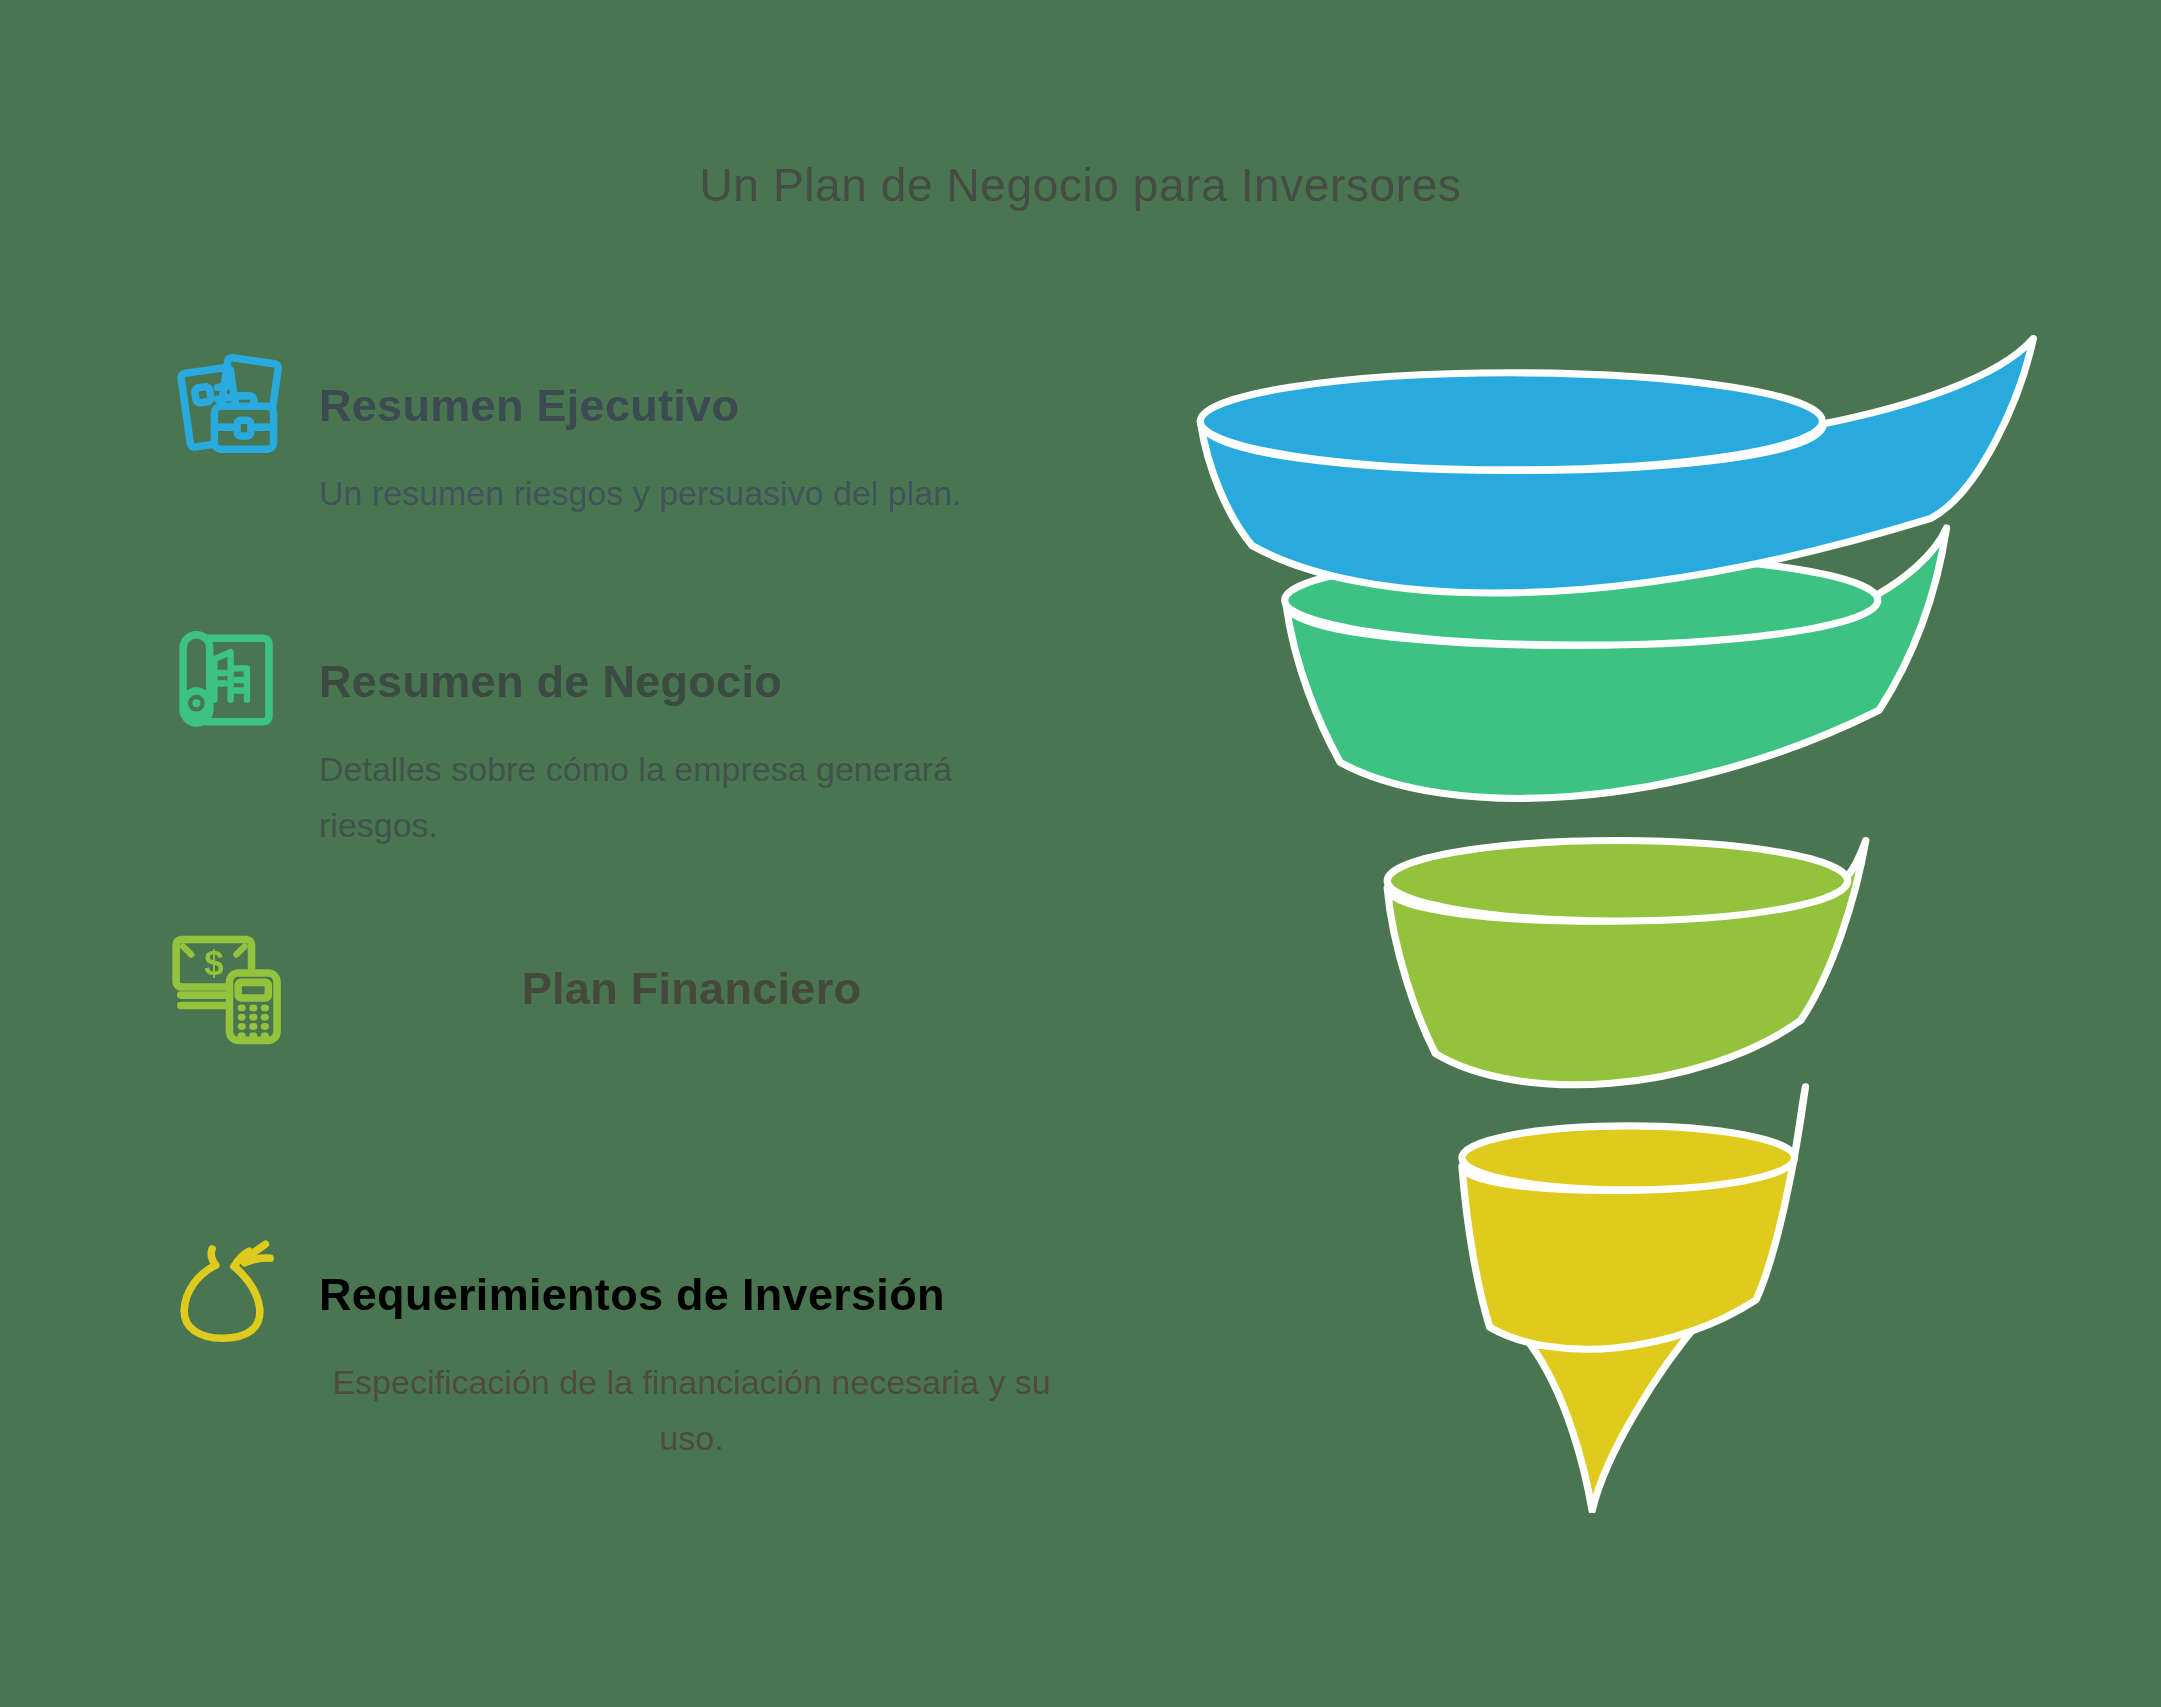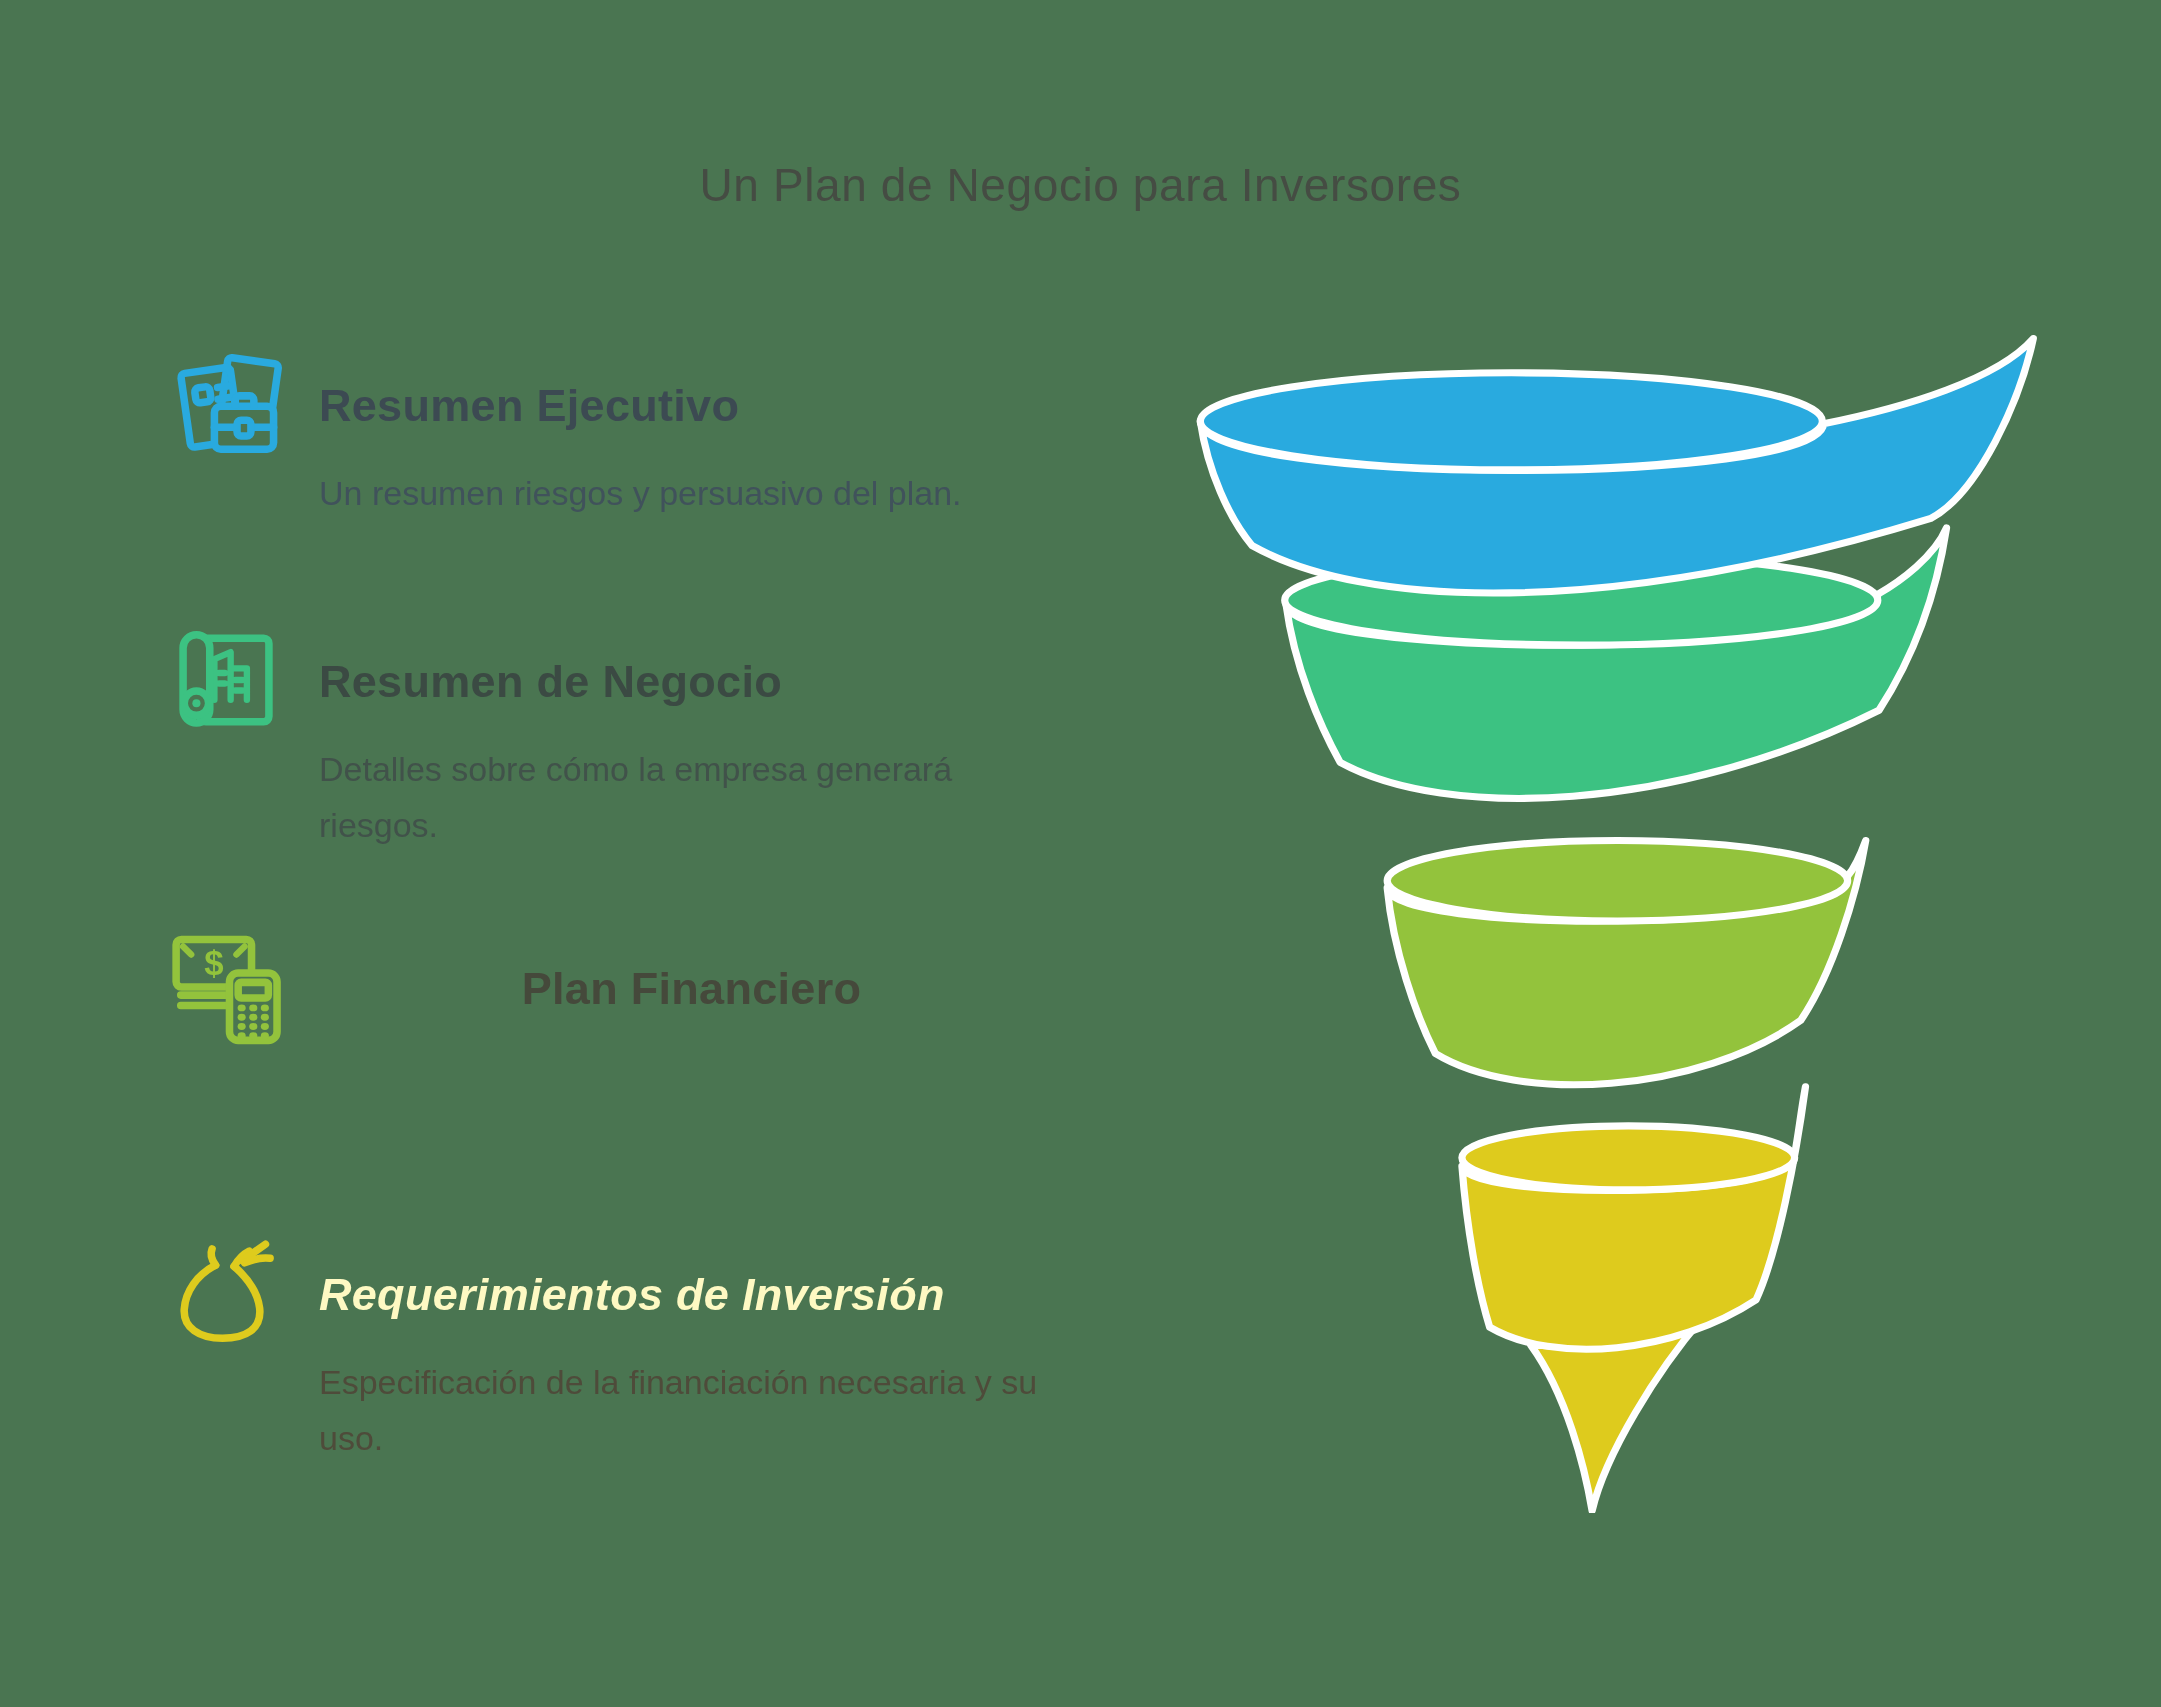--- a/index.html
+++ b/index.html
@@ -48,22 +48,22 @@
     margin-top:33px;
     font-size:34px;
     line-height:56px;
   }
   .sec1 .sec-heading{color:#3C4A52;}
   .sec1 .sec-body{color:#40525B;}
   .sec2 .sec-heading{color:#3B4A43;}
   .sec2 .sec-body{color:#41524A;}
   .sec3 .sec-heading{color:#45493B;text-align:center;}
   .sec3 .sec-body{color:#4B5142;}
-  .sec4 .sec-heading{color:#fef9c3;font-style:italic;}
-  .sec4 .sec-body{color:#4E4B3A;}
+  .sec4 .sec-heading{color:#000000;}
+  .sec4 .sec-body{color:#4E4B3A;text-align:center;}
   .funnel{
     position:absolute;
     left:1169px; top:329px;
     width:886px; height:1184px;
   }
 </style>
 </head>
 <body>
 
 <div class="title">Un Plan de Negocio para Inversores</div>

